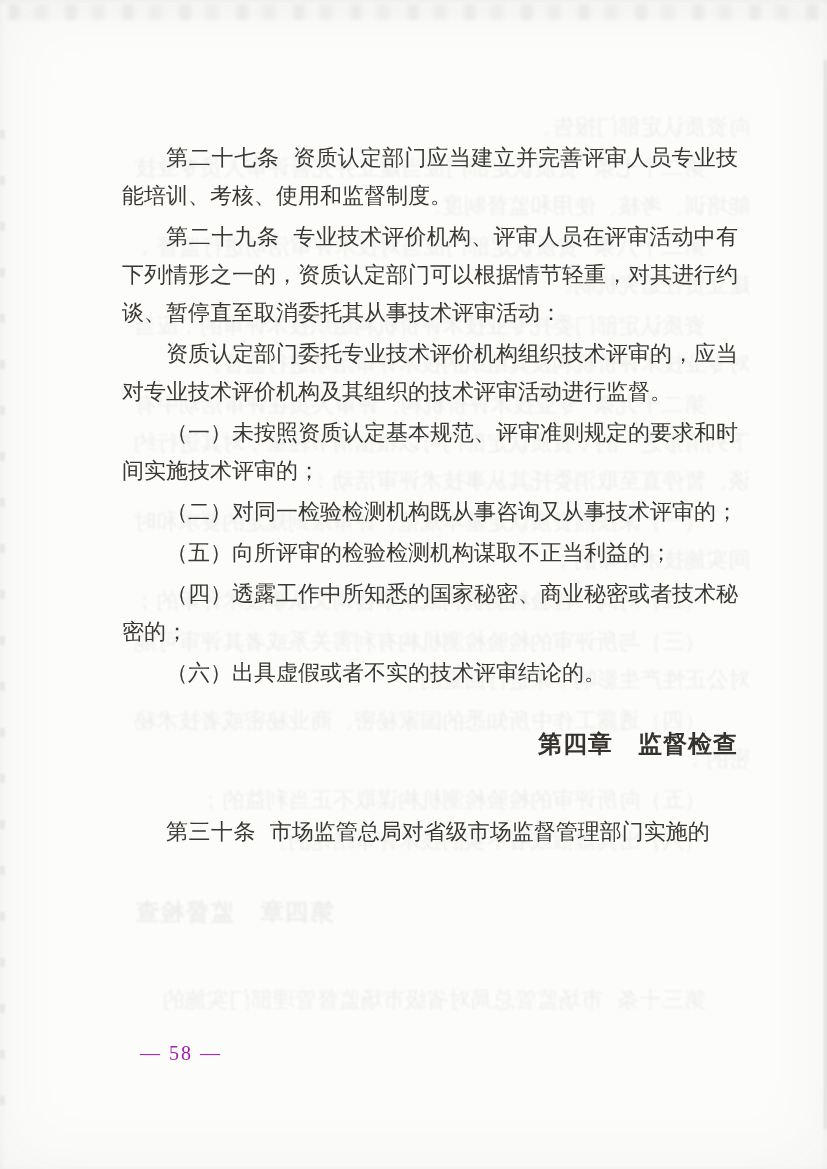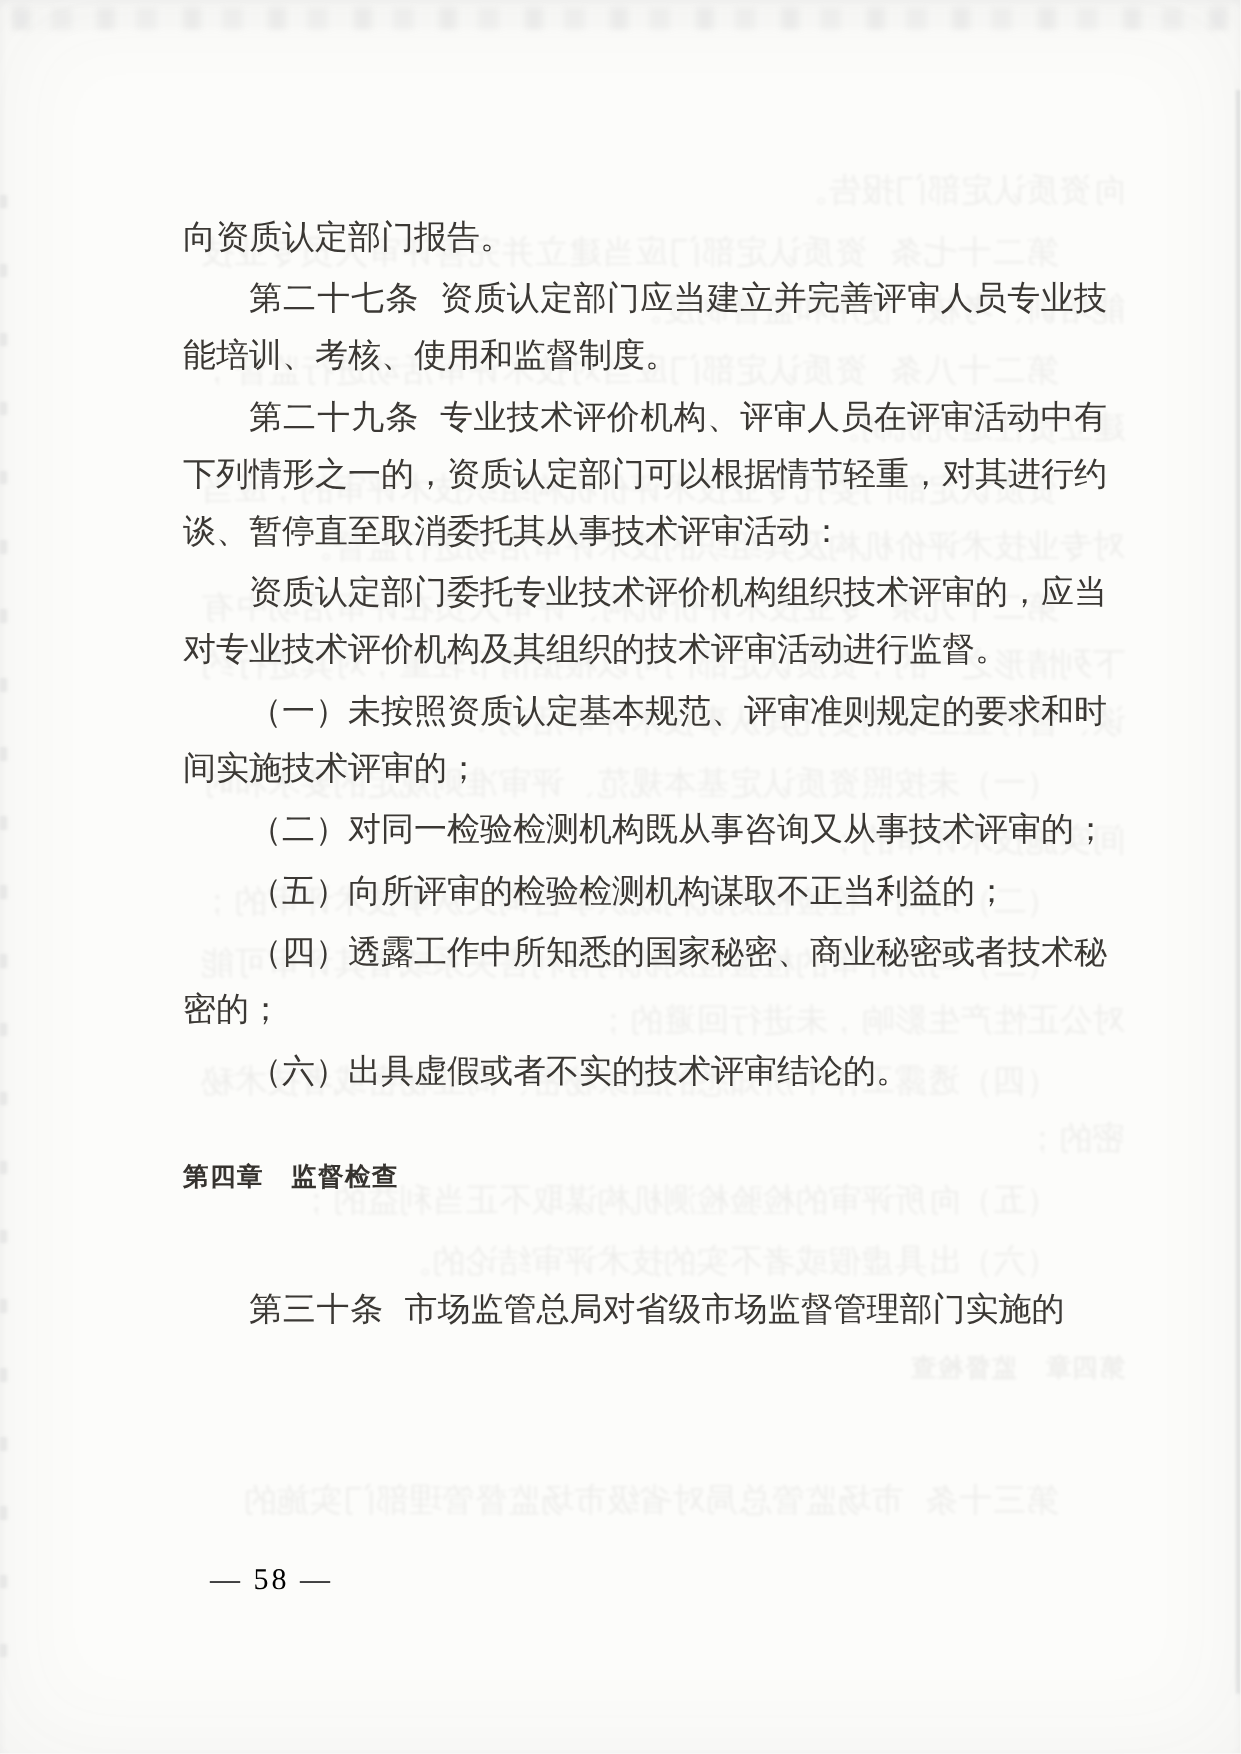--- a/index.html
+++ b/index.html
@@ -65,32 +65,32 @@
   .para.no-indent { text-indent: 0; }
   .lead {
     font-family: "Liberation Sans", sans-serif;
     font-weight: 400;
     margin-right: 0.62em;
     letter-spacing: 0.5px;
   }
   .chapter {
     font-family: "Liberation Sans", sans-serif;
     font-weight: 700;
-    font-size: 17px;
-    text-align: left;
+    font-size: 24px;
+    text-align: right;
     text-indent: 0;
     letter-spacing: 1px;
     margin: 33px 0 50px 0;
     color: #36332f;
   }
   .page-number {
     position: absolute; left: 140px; top: 1042px;
     font-size: 20px;
     letter-spacing: 2px;
-    color: #000000;
+    color: #a21caf;
   }
 </style>
 </head>
 <body>
 
 <div class="scan-surface"></div>
 <div class="scan-band-top"></div>
 <div class="scan-edge-left"></div>
 <div class="scan-edge-right"></div>
 
@@ -121,21 +121,20 @@
 
   <p class="para chapter"><span>第四章　监督检查</span></p>
 
   <p class="para"><span class="lead">第三十条</span><span>市场监管总局对省级市场监督管理部门实施的</span></p>
 
 </div>
   </div>
 
 <div class="content" id="content">
 
-  <p class="para no-indent"><span>向资质认定部门报告。</span></p>
 
   <p class="para"><span class="lead">第二十七条</span><span>资质认定部门应当建立并完善评审人员专业技能培训、考核、使用和监督制度。</span></p>
 
 
   <p class="para"><span class="lead">第二十九条</span><span>专业技术评价机构、评审人员在评审活动中有下列情形之一的，资质认定部门可以根据情节轻重，对其进行约谈、暂停直至取消委托其从事技术评审活动：</span></p>
 
   <p class="para"><span>资质认定部门委托专业技术评价机构组织技术评审的，应当对专业技术评价机构及其组织的技术评审活动进行监督。</span></p>
 
   <p class="para"><span>（一）未按照资质认定基本规范、评审准则规定的要求和时间实施技术评审的；</span></p>
 

